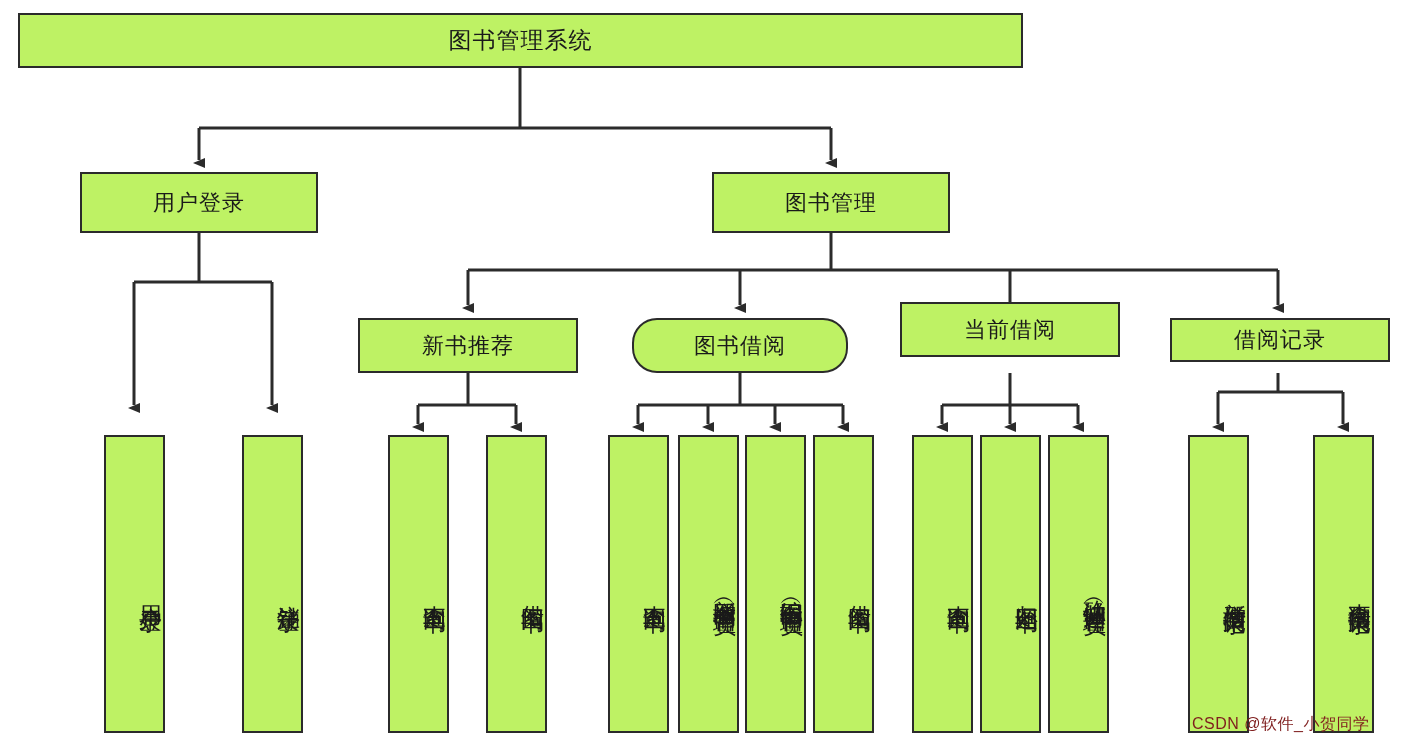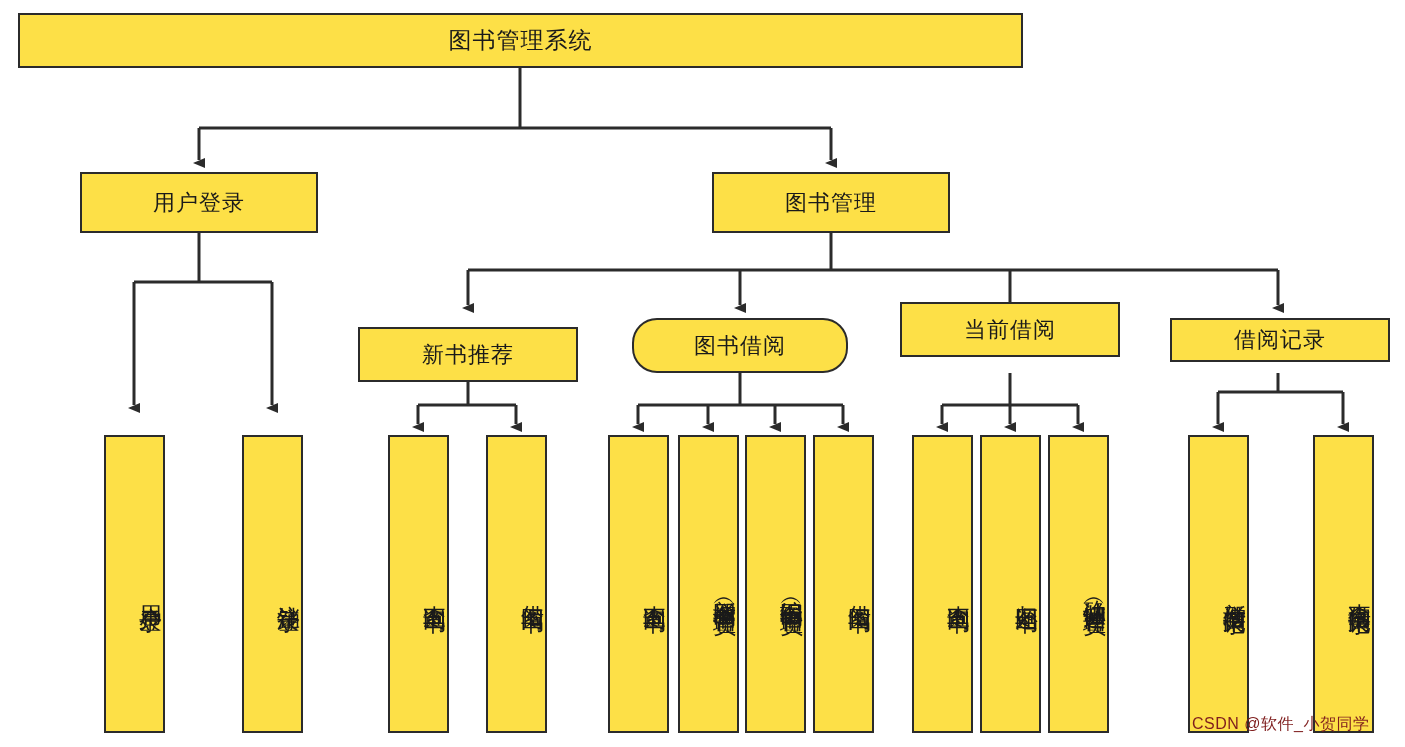--- a/index.html
+++ b/index.html
@@ -22,21 +22,21 @@
     left: 0;
     top: 0;
     width: 1405px;
     height: 747px;
     pointer-events: none;
   }
   .node {
     position: absolute;
     box-sizing: border-box;
     border: 2px solid #2b2b2b;
-    background: #fde047;
+    background: #bef264;
     display: flex;
     align-items: center;
     justify-content: center;
     color: #1a1a1a;
   }
   .node.horiz {
     font-size: 22px;
     letter-spacing: 1px;
   }
   .node.vert {
@@ -128,21 +128,21 @@
     <span class="nlabel">图书管理系统</span>
   </div>
 
   <div class="node horiz" style="left:80px; top:172px; width:238px; height:61px;">
     <span class="nlabel">用户登录</span>
   </div>
   <div class="node horiz" style="left:712px; top:172px; width:238px; height:61px;">
     <span class="nlabel">图书管理</span>
   </div>
 
-  <div class="node horiz" style="left:358px; top:318px; width:220px; height:55px;margin-top:9px;">
+  <div class="node horiz" style="left:358px; top:318px; width:220px; height:55px;">
     <span class="nlabel">新书推荐</span>
   </div>
   <div class="node horiz" style="left:632px; top:318px; width:216px; height:55px;border-radius:25px;">
     <span class="nlabel">图书借阅</span>
   </div>
   <div class="node horiz" style="left:900px; top:302px; width:220px; height:55px;">
     <span class="nlabel">当前借阅</span>
   </div>
   <div class="node horiz" style="left:1170px; top:318px; width:220px; height:44px;">
     <span class="nlabel">借阅记录</span>

